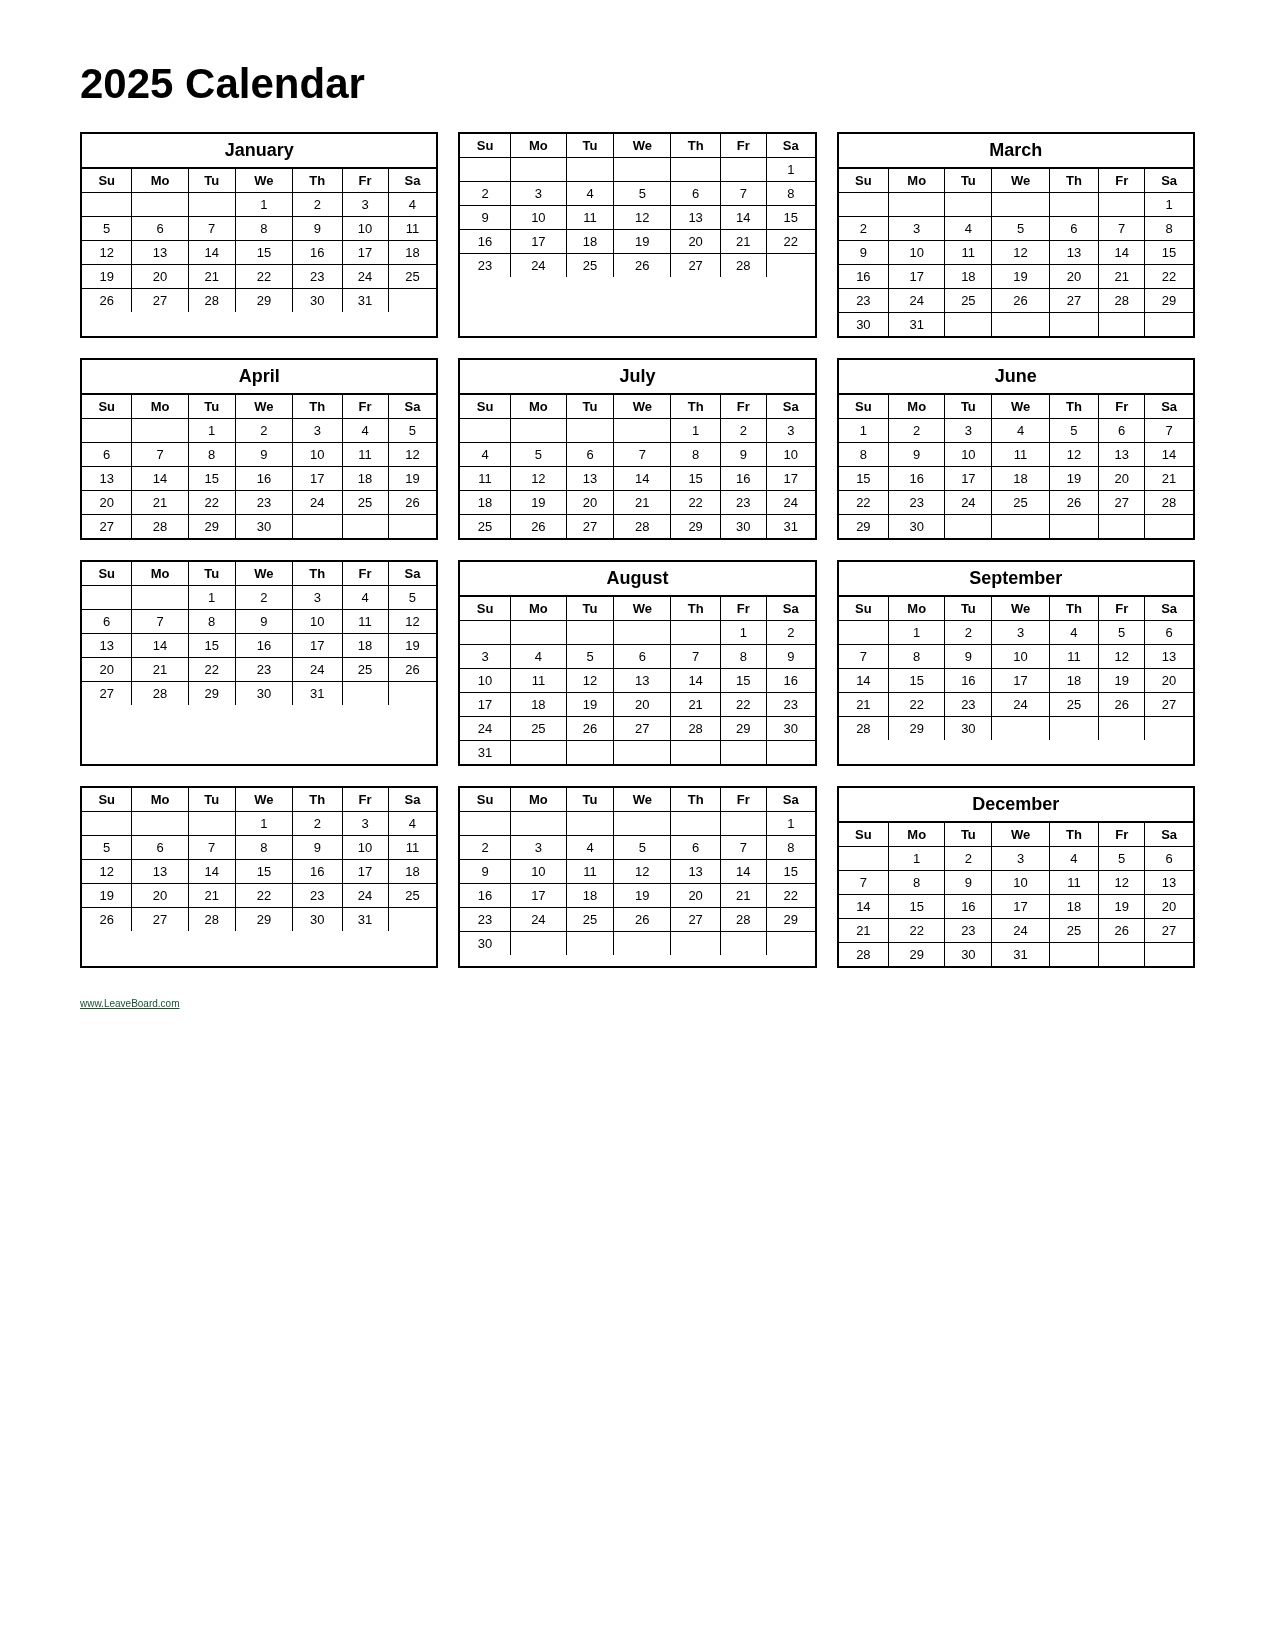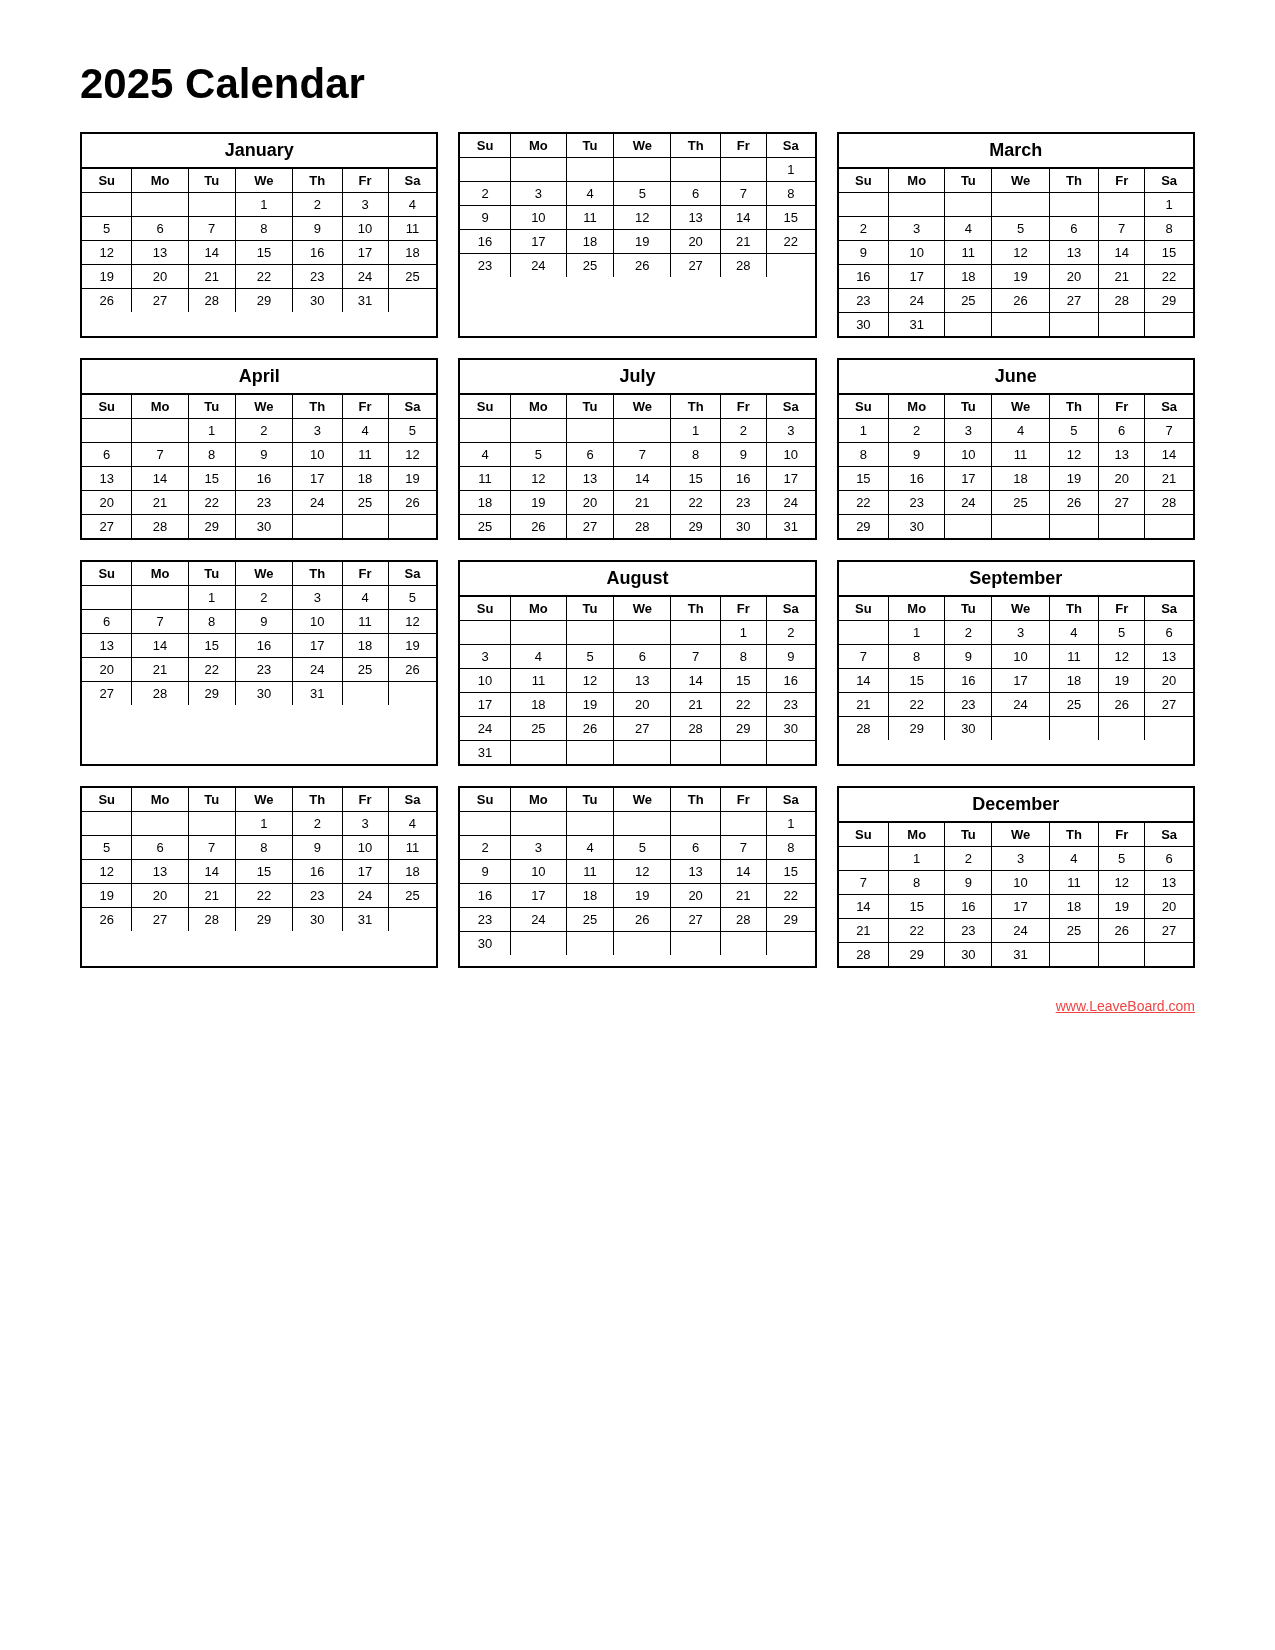--- a/index.html
+++ b/index.html
@@ -47,24 +47,24 @@
     td {
       font-size: 13px;
       text-align: center;
       padding: 4px 2px;
       border-right: 1px solid #000;
       border-bottom: 1px solid #000;
     }
     td:last-child { border-right: none; }
     tr:last-child td { border-bottom: none; }
     .footer {
-      text-align: right;
+      text-align: left;
       margin-top: 30px;
-      font-size: 14px;
-      color: #ef4444;
+      font-size: 10px;
+      color: #14532d;
       text-decoration: underline;
     }
   </style>
 </head>
 <body>
 
 <h1>2025 Calendar</h1>
 
 <div class="calendar-grid">
 <div class="month-block">

